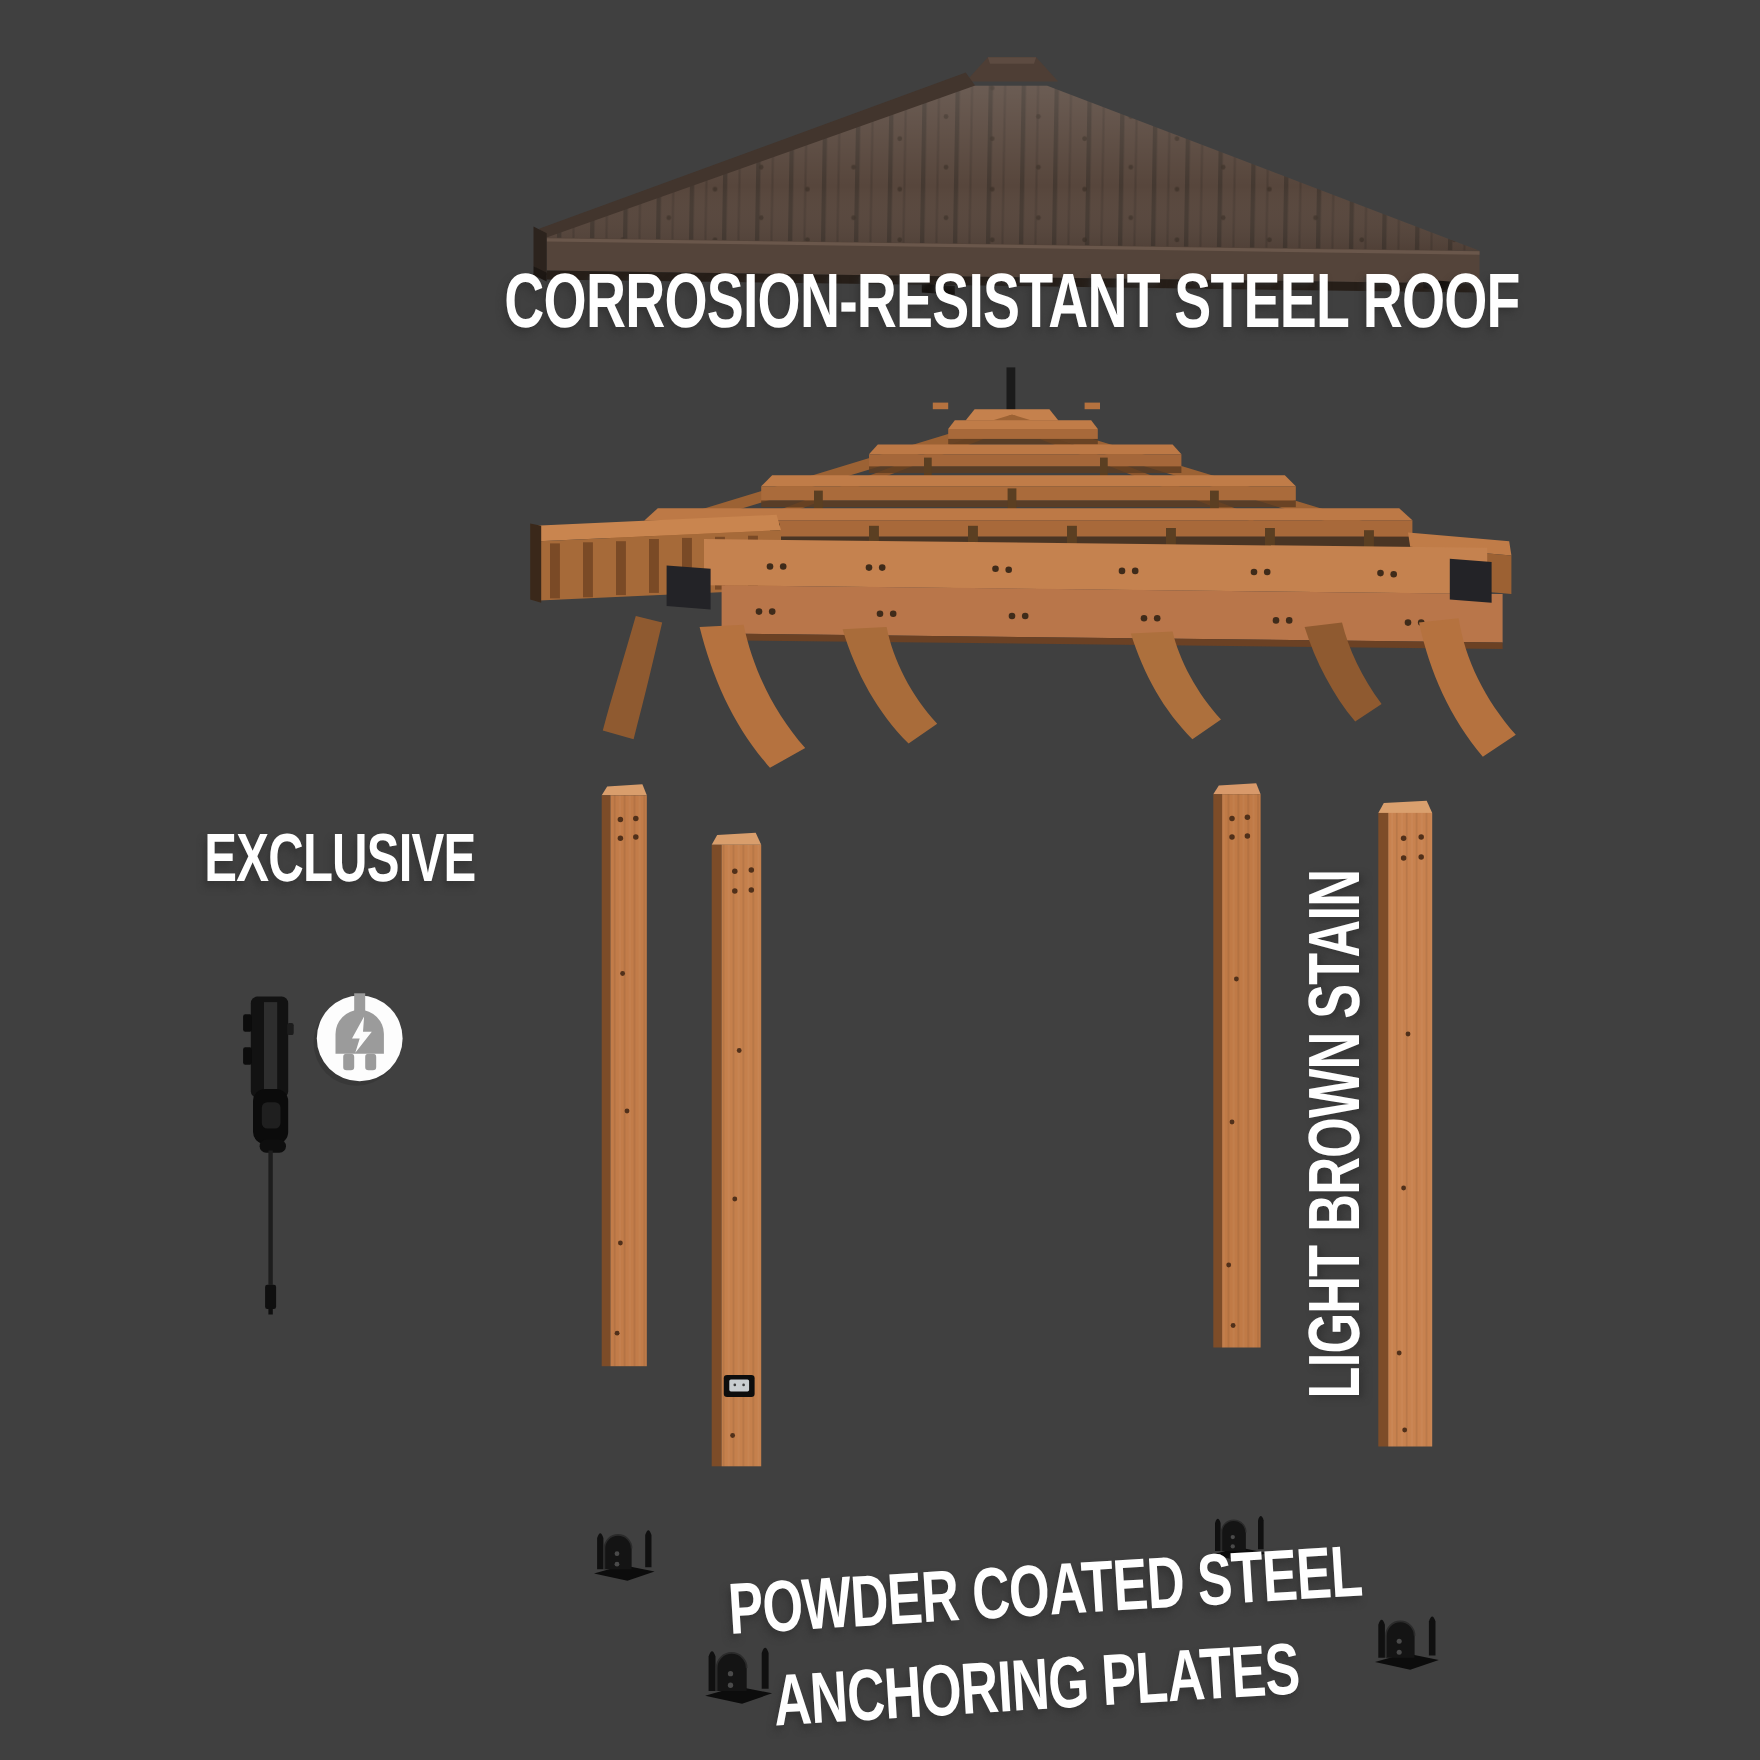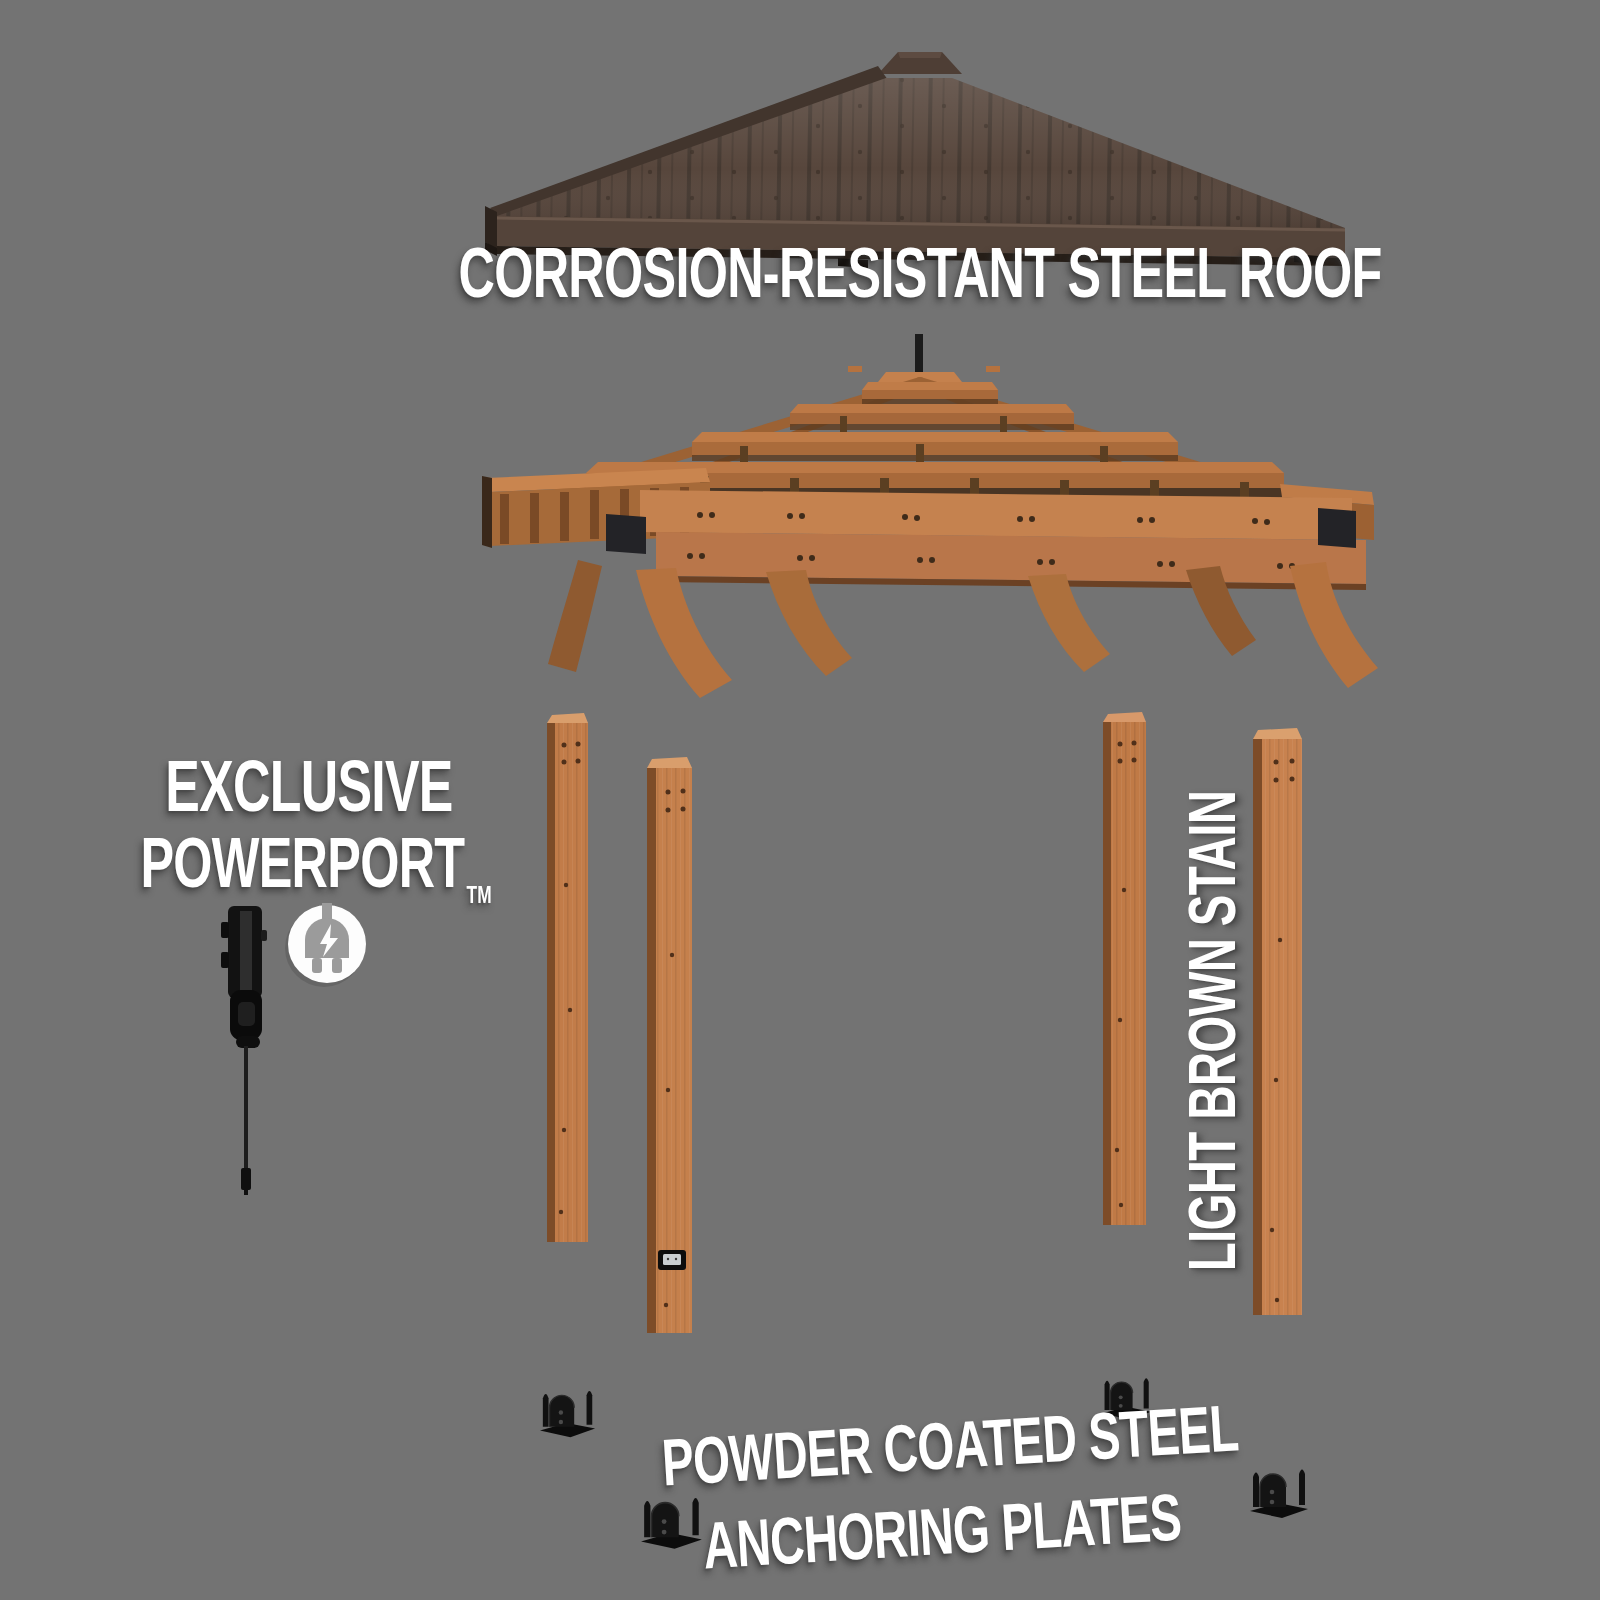--- a/index.html
+++ b/index.html
@@ -8,27 +8,27 @@
   #art{position:absolute;left:0;top:0;}
   .label{position:absolute;color:#ffffff;font-weight:bold;white-space:nowrap;
          font-family:"Liberation Sans",sans-serif;
          text-shadow:-4px 5px 8px rgba(45,45,45,.55),-2px 2px 2px rgba(60,60,60,.35);}
   .cond{display:inline-block;transform:scaleX(.72);transform-origin:50% 50%;letter-spacing:-1px;}
   .ctr{transform:translateX(-50%);}
   .tilt{transform:translateX(-50%) rotate(-3.5deg);}
   .vert{transform:translate(-50%,-50%) rotate(-90deg);}
   .f70{font-size:70px;line-height:1;}
   .f66{font-size:66px;line-height:1;}
-  .f62{font-size:72px;line-height:1;}
+  .f62{font-size:62px;line-height:1;}
   .tm{font-size:24px;display:inline-block;transform:translateY(16px);margin-left:3px;letter-spacing:0;}
 </style>
 </head>
 <body>
 
-<div id="stage" style="background: #737373;">
+<div id="stage" style="background: #404040;">
 
   <svg id="art" width="1600" height="1600" viewBox="0 0 1600 1600">
     <defs>
       <pattern id="ribs" width="30" height="12" patternUnits="userSpaceOnUse" patternTransform="rotate(1)">
         <rect width="30" height="12" fill="#57463c"></rect>
         <rect width="4" height="12" fill="#453931"></rect>
         <rect x="14" width="2" height="12" fill="#4c3e35"></rect>
       </pattern>
       <pattern id="rivets" width="84" height="46" patternUnits="userSpaceOnUse">
         <circle cx="20" cy="14" r="2.2" fill="#3b2f26"></circle>
@@ -286,23 +286,20 @@
 
   <div class="label f70 ctr" style="left:920px;top:238px;">
     <span class="cond">CORROSION-RESISTANT STEEL ROOF</span>
   </div>
 
 
   <div class="label f62 ctr" style="left:309px;top:750px;">
     <span class="cond">EXCLUSIVE</span>
   </div>
 
-  <div class="label f70 ctr" style="left:316px;top:828px;">
-    <span class="cond"><span>POWERPORT</span><span class="tm">TM</span></span>
-  </div>
 
   <div class="label f66 vert" style="left:1212px;top:1031px;">
     <span class="cond">LIGHT BROWN STAIN</span>
   </div>
 
   <div class="label f66 tilt" style="left:950px;top:1412px;">
     <span class="cond">POWDER COATED STEEL</span>
   </div>
 
   <div class="label f66 tilt" style="left:942px;top:1498px;">

